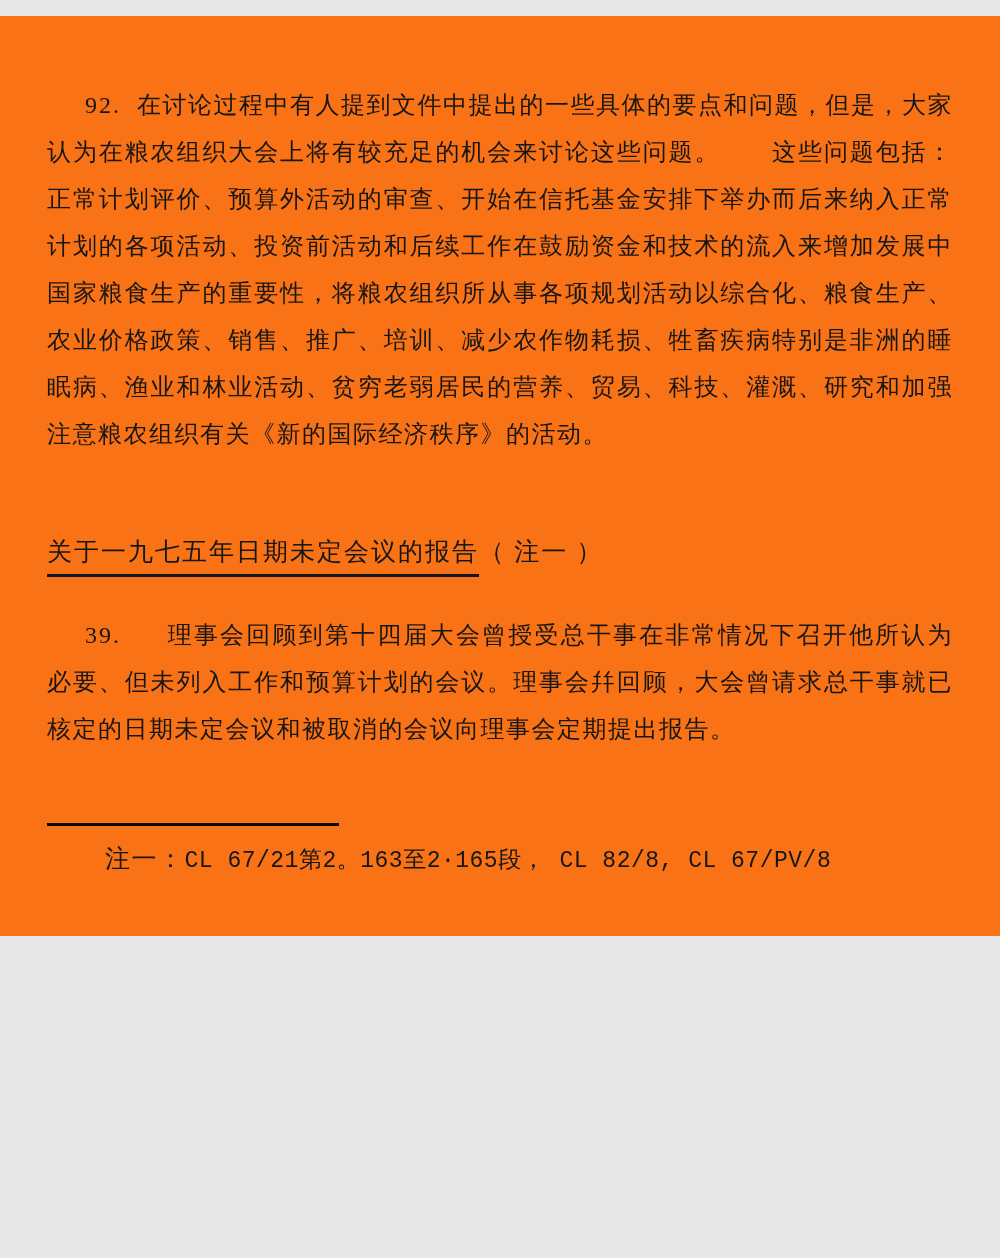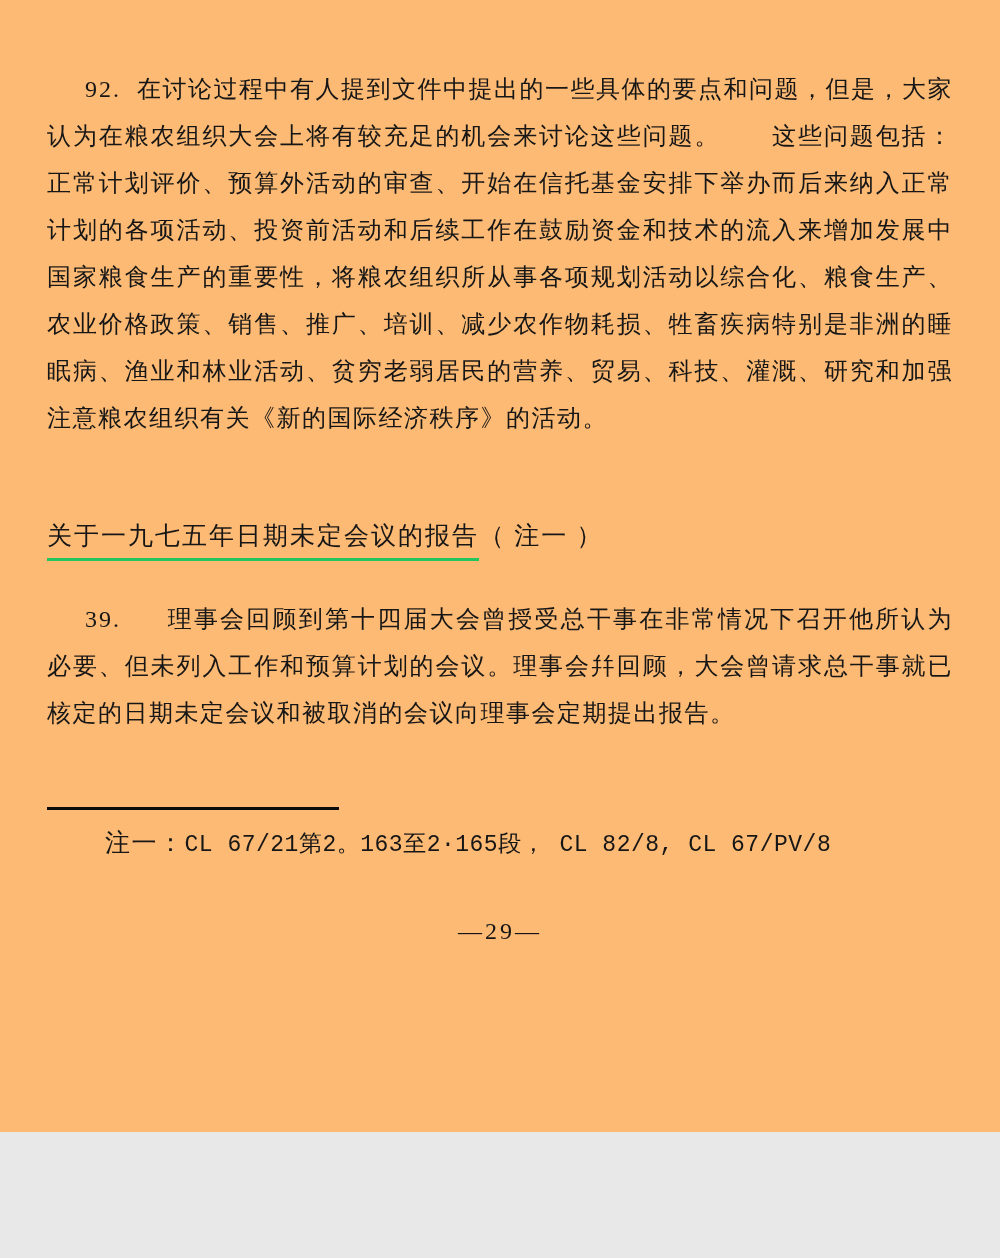--- a/index.html
+++ b/index.html
@@ -3,23 +3,23 @@
 <meta charset="utf-8">
 <style>
   html, body {
     margin: 0;
     padding: 0;
     background: #e8e8e8;
   }
   .page {
     position: relative;
     width: 1000px;
-    height: 1132px;
-    margin: 0 auto;
-    background: #fdba74;
+    height: 920px;
+    margin: 16px auto;
+    background: #f97316;
     color: #161616;
     font-family: "Liberation Serif", "DejaVu Serif", serif;
     overflow: hidden;
   }
   .content {
     padding: 0 47px;
   }
   .para {
     margin: 0;
     font-size: 24px;
@@ -37,21 +37,21 @@
   #para-92 { margin-top: 66px; }
   .section-heading {
     margin: 74px 0 0 0;
     font-size: 25px;
     line-height: 40px;
     letter-spacing: 2px;
     font-weight: bold;
     font-weight: normal;
   }
   .section-heading .underlined {
-    border-bottom: 3px solid #22c55e;
+    border-bottom: 3px solid #0f172a;
     padding-bottom: 9px;
   }
   #para-93 { margin-top: 40px; }
   .footnote-rule {
     margin-top: 70px;
     width: 292px;
     height: 3px;
     background: #0a0a0a;
   }
   .footnote {

